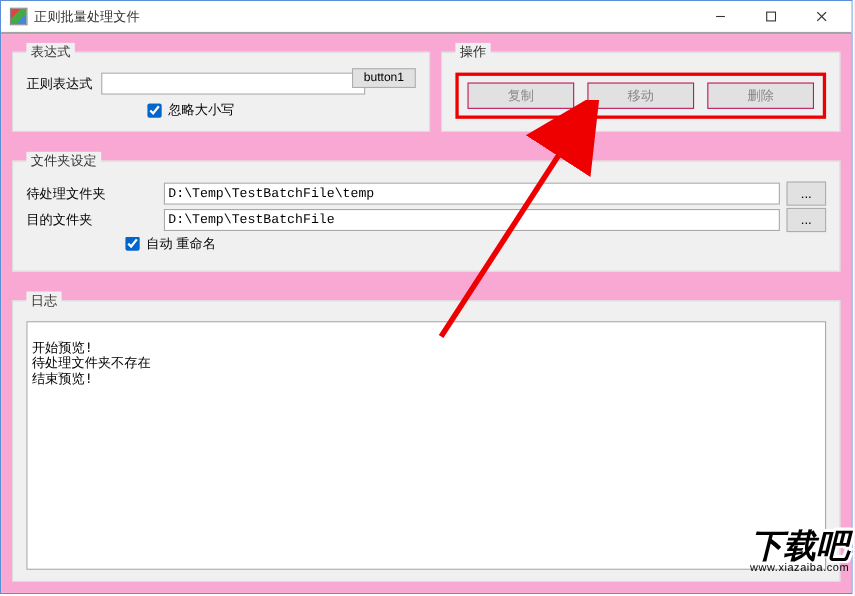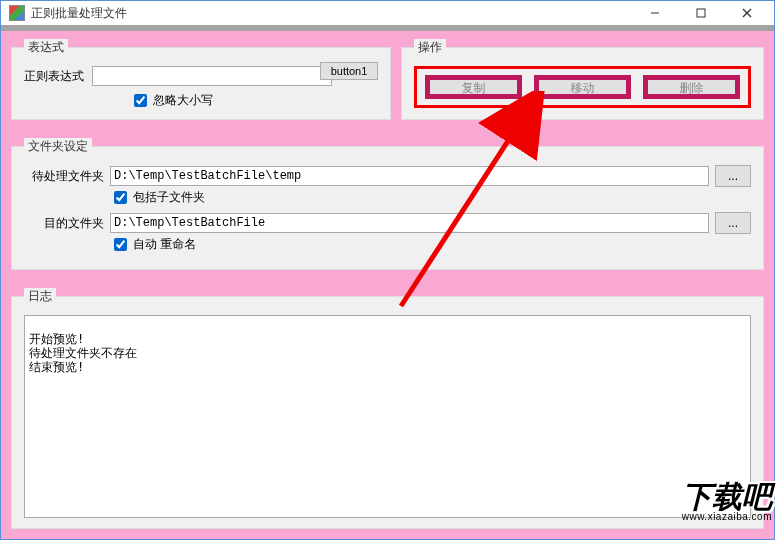--- a/index.html
+++ b/index.html
@@ -16,21 +16,21 @@
       width: 775px;
       height: 540px;
       border: 1px solid #5a8fd6;
       background: #fff;
       display: flex;
       flex-direction: column;
     }
     .titlebar {
       height: 30px;
       background: #fff;
-      border-bottom: 6px solid #a3a3a3;
+      border-bottom: 2px solid #a3a3a3;
       display: flex;
       align-items: center;
       padding: 0 4px 0 8px;
     }
     .titlebar-icon {
       width: 16px; height: 16px;
       margin-right: 6px;
       background: linear-gradient(135deg,#d44 0 33%,#4a4 33% 66%,#48d 66% 100%);
       border: 1px solid #888;
     }
@@ -81,33 +81,33 @@
     .ops-box { flex: 1; min-width:0; }
     .ops-inner {
       display: flex; gap: 12px;
       border: 3px solid #ee0000;
       padding: 6px 8px;
     }
     .op-btn {
       flex: 1;
       height: 24px;
       font-size: 12px;
-      border: 5px solid #be185d;
+      border: 1px solid #be185d;
       background: #e1e1e1;
       color: #888;
     }
     .op-btn.active {
       border: 2px solid #0078d7;
       background: #e5f1fb;
       color: #222;
     }
     .folders-box { width: 100%; }
     .folder-row { display: flex; align-items: center; gap: 6px; margin-bottom: 2px; }
-    .folder-row .lbl { width: 80px; text-align: right; }
-    .txt.path { flex: 1; font-family: "Courier New", monospace; font-size: 12px; }
+    .folder-row .lbl { width: 80px; text-align: left; }
+    .txt.path { flex: 1; font-family: "Courier New", monospace; font-size: 12px; margin-left: 39px; }
     .browse { width: 36px; height: 22px; border:1px solid #adadad; background:#e1e1e1; font-size:12px;}
     .chk-row-f { margin-left: 90px; display:flex; gap:6px; align-items:center; margin-bottom:6px;}
     .log-box { flex: 1; display:flex; flex-direction:column; }
     .log-area {
       flex: 1;
       border: 1px solid #a9a9a9;
       background: #fff;
       font-family: SimSun, "Microsoft YaHei", monospace;
       font-size: 12px;
       line-height: 14px;
@@ -190,24 +190,20 @@
       </fieldset>
     </div>
 
     <fieldset class="group folders-box">
       <legend>文件夹设定</legend>
       <div class="folder-row">
         <span class="lbl">待处理文件夹</span>
         <input type="text" class="txt path" value="D:\Temp\TestBatchFile\temp" style="">
         <button class="browse">...</button>
       </div>
-      <div class="chk-row-f">
-        <input type="checkbox" checked="" style="">
-        <span>包括子文件夹</span>
-      </div>
       <div class="folder-row">
         <span class="lbl">目的文件夹</span>
         <input type="text" class="txt path" value="D:\Temp\TestBatchFile" style="">
         <button class="browse">...</button>
       </div>
       <div class="chk-row-f">
         <input type="checkbox" checked="" style="">
         <span>自动 重命名</span>
       </div>
     </fieldset>

